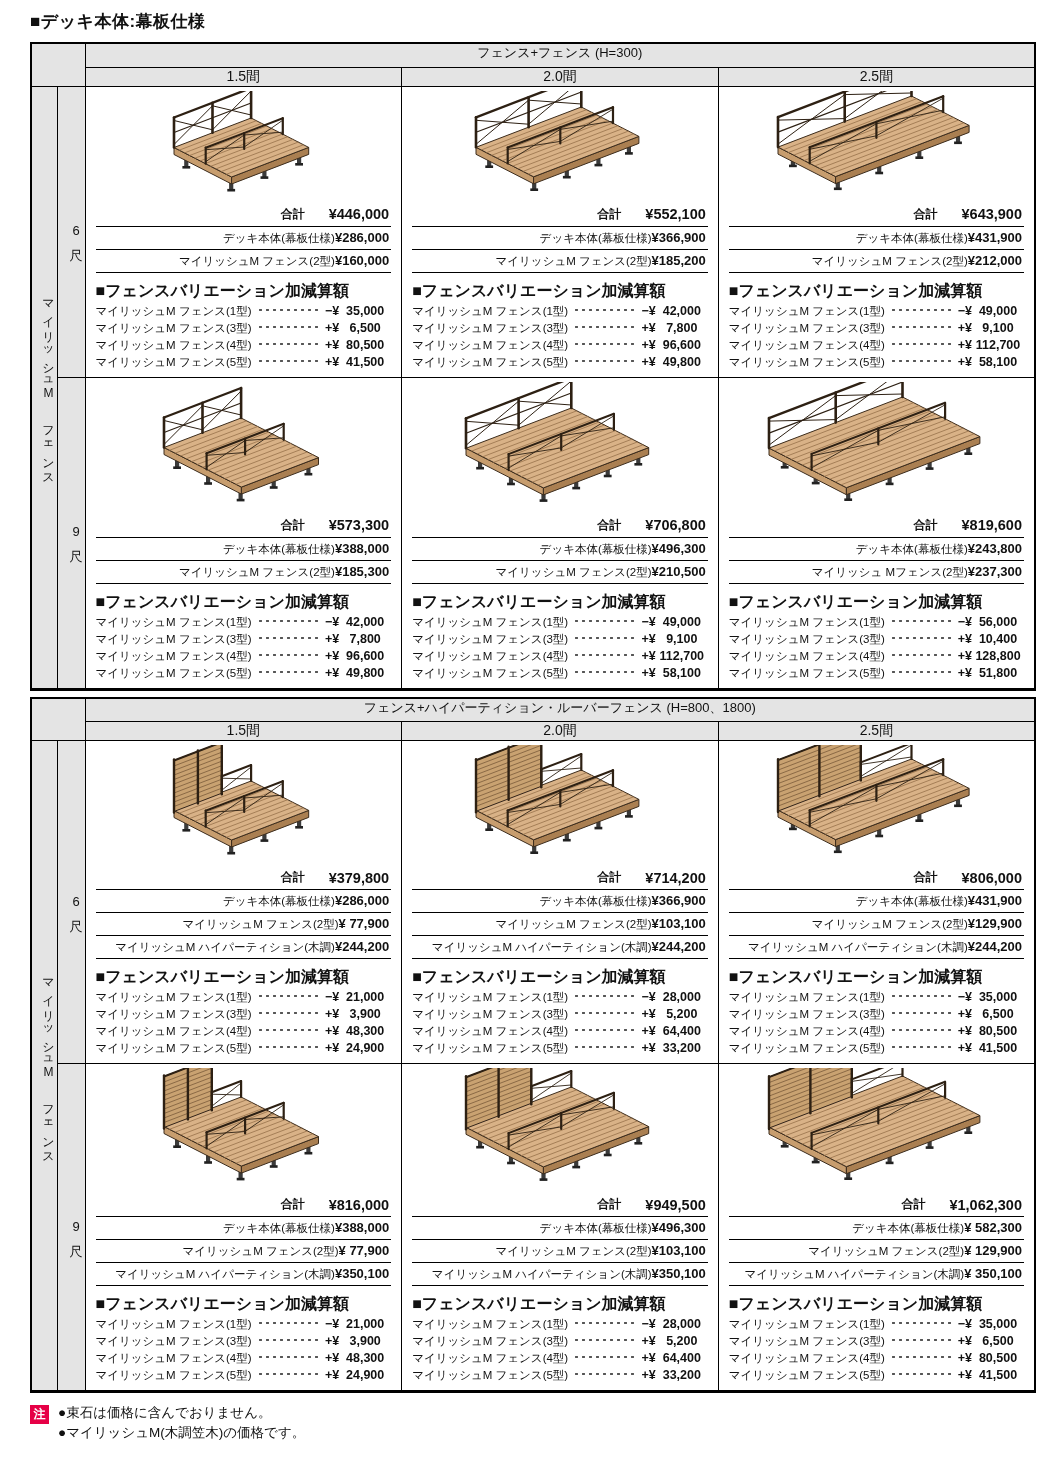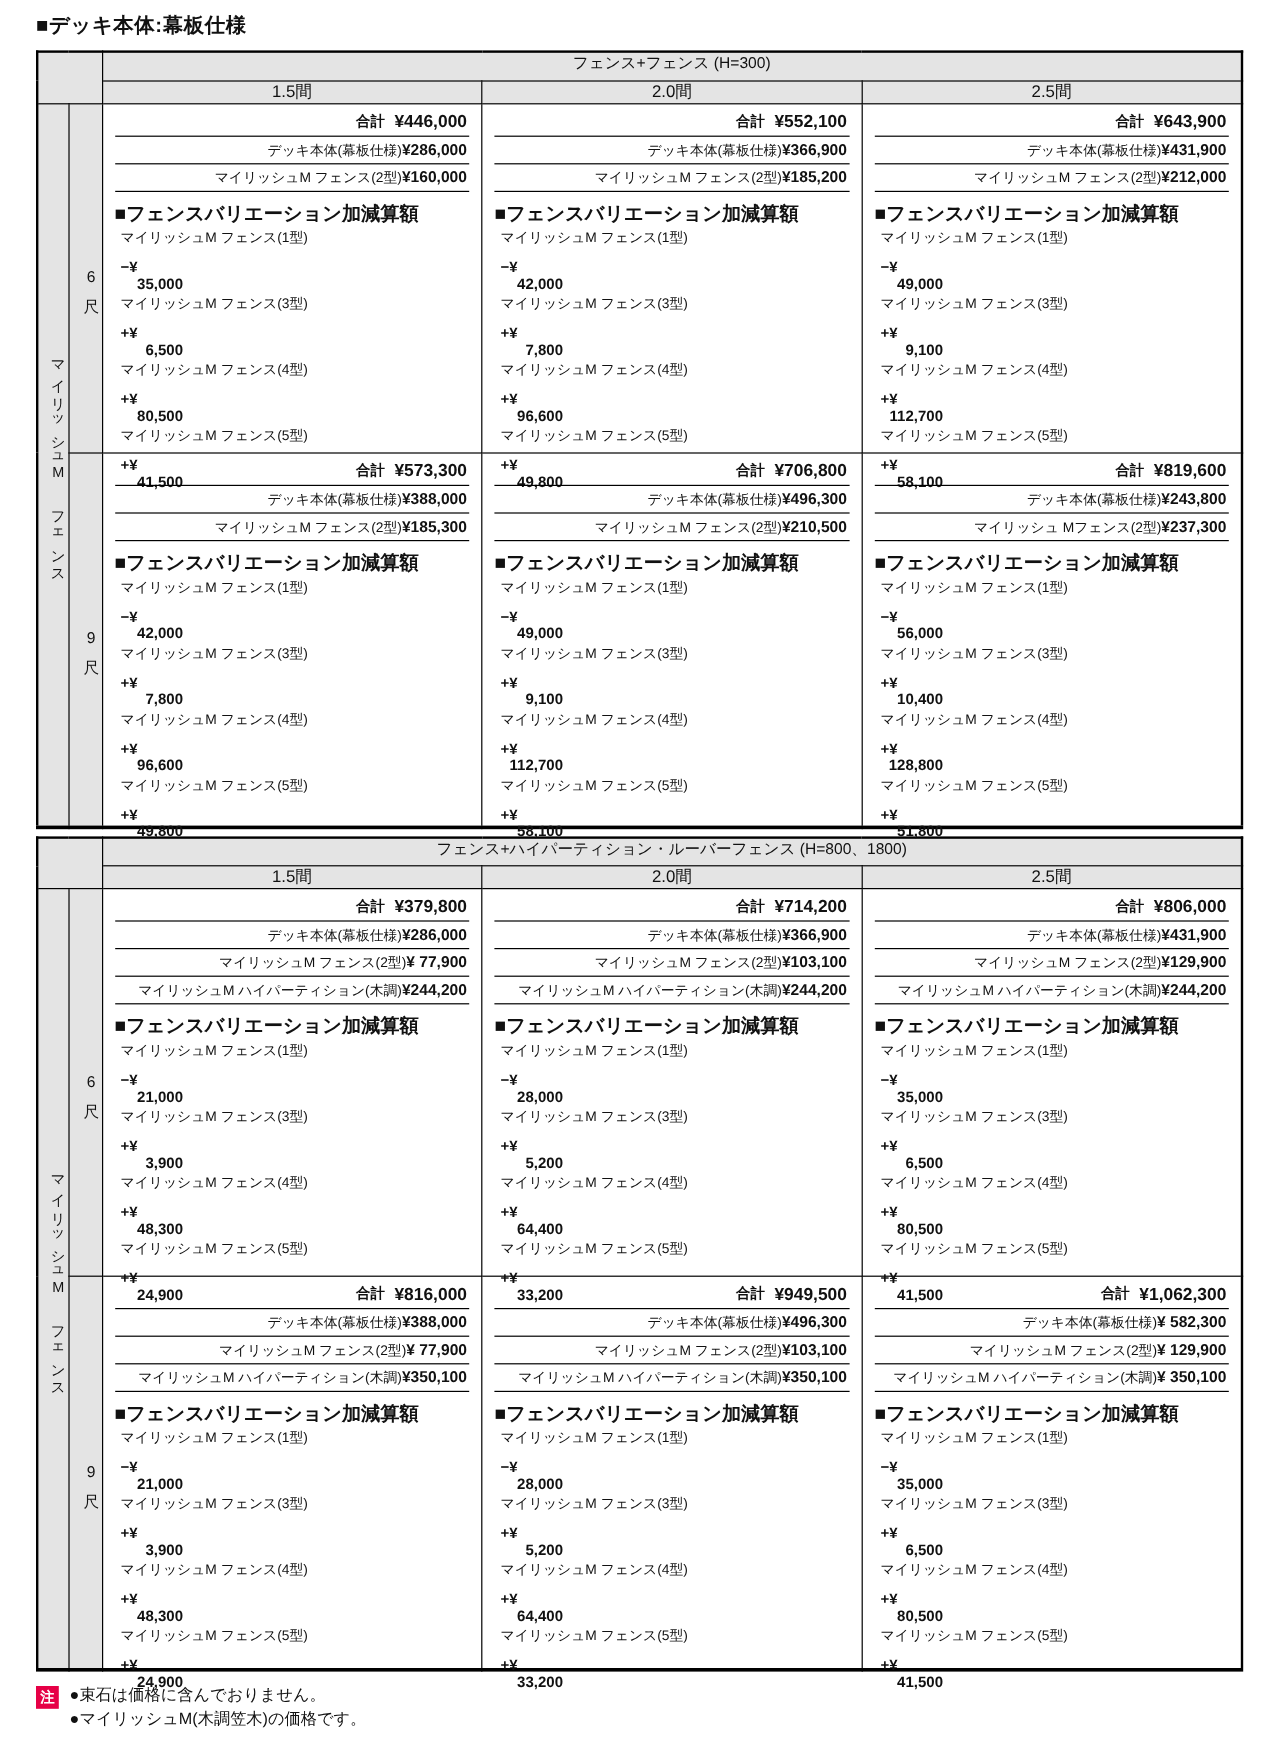--- a/index.html
+++ b/index.html
@@ -18,37 +18,37 @@
   table.price-table td { border:1px solid #000; padding:0; vertical-align:top; }
   .corner,.table-title,.col-h,.group,.rowlab { background:#e4e4e4; text-align:center; vertical-align:middle; }
   .table-title { font-size:13px; height:24px; font-weight:normal; }
   .col-h { font-size:14px; height:17px; }
   .group { writing-mode:vertical-rl; text-orientation:upright; font-size:12px; letter-spacing:2px; }
   .rowlab { writing-mode:vertical-rl; text-orientation:upright; font-size:13px; letter-spacing:1px; }
 
   .cell-in { display:flex; flex-direction:column; padding:4px 10px 6px; width:100%; }
   .illo { flex:1 1 auto; min-height:0; overflow:hidden; display:flex; align-items:flex-end; justify-content:center; }
 
-  .total-row { display:flex; justify-content:flex-end; align-items:flex-end; gap:8px;
+  .total-row { display:flex; justify-content:flex-end; align-items:center; gap:24px;
     border-bottom:1.5px solid #000; padding:2px 2px 3px; }
   .t-lab { font-size:12px; font-weight:bold; }
   .t-val { font-size:14.5px; font-weight:bold; }
   .item-row { display:flex; justify-content:flex-end; align-items:baseline;
     border-bottom:1.5px solid #000; padding:3px 2px; }
   .i-lab { font-size:11.5px; white-space:nowrap; }
   .i-val { font-size:13px; font-weight:bold; white-space:pre; }
 
   .var-hd { font-size:16px; font-weight:bold; margin-top:7px; padding:1px 0; }
-  .var-row { display:flex; align-items:baseline; padding:1px 0;flex-direction:column; }
+  .var-row { display:flex; align-items:baseline; padding:1px 0; }
   .v-lab { font-size:11.5px; white-space:nowrap; }
   .leader { flex:1 1 auto; height:10px; margin:0 5px;
     background-image:radial-gradient(circle, #555 1.1px, transparent 1.4px);
     background-size:7px 6px; background-repeat:repeat-x; background-position:left 60%; }
   .v-sign { font-size:12.5px; font-weight:bold; }
-  .v-amt { font-size:12.5px; font-weight:bold; min-width:52px; text-align:right; }
+  .v-amt { font-size:12.5px; font-weight:bold; min-width:52px; text-align:center; }
 
   .notes { display:flex; gap:9px; margin-top:10px; align-items:flex-start; }
   .badge { width:19px; height:19px; background:#e60046; color:#fff; font-size:12px; font-weight:bold;
     display:flex; align-items:center; justify-content:center; flex:0 0 auto; margin-top:2px; }
   .note-line { font-size:13.5px; line-height:1.5; }
 </style>
 </head>
 <body>
 
 <div class="page">

